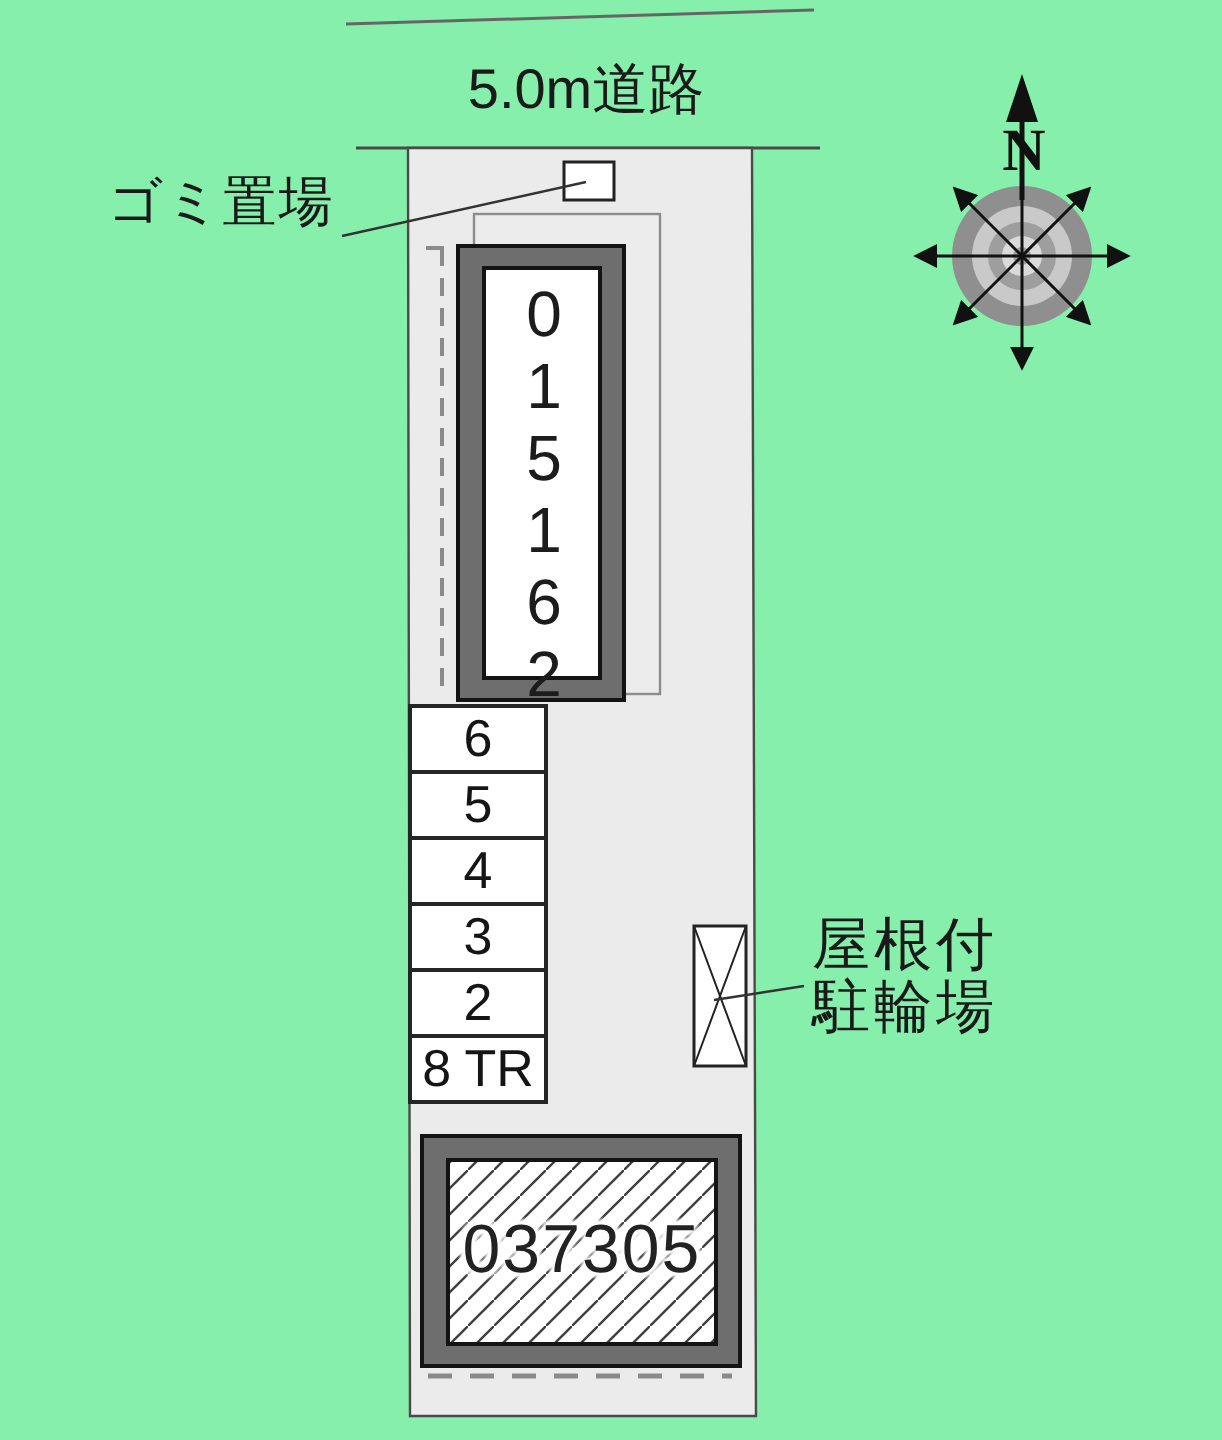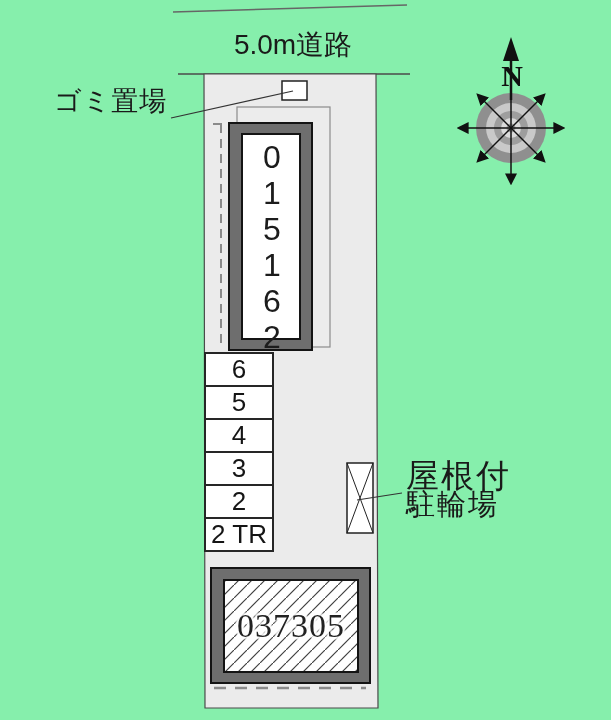--- a/index.html
+++ b/index.html
@@ -38,30 +38,29 @@
   .stall {
     flex: 1;
     background: #ffffff;
     border: 2px solid #262626;
     margin-top: -2px;
     display: flex; align-items: center; justify-content: center;
     font-size: 26px; color: #151515;
     box-sizing: border-box;
   }
   .stall:first-child { margin-top: 0; }
-  .bike-label-1 { left: 406px; top: 458px; font-size: 33px; letter-spacing: 2px; }
+  .bike-label-1 { left: 406px; top: 458px; font-size: 29px; letter-spacing: 2px; }
   .bike-label-2 { left: 406px; top: 489px; font-size: 29px; letter-spacing: 2px; font-family: Liberation Serif, serif; }
   .annex-number {
     left: 224px; top: 580px; width: 134px; height: 92px;
     display: flex; align-items: center; justify-content: center;
     font-size: 34px; letter-spacing: 1px; color: #222;
     text-shadow: 0 0 3px #fff, 0 0 3px #fff, 0 0 4px #fff,
                  2px 2px 2px #fff, -2px -2px 2px #fff,
                  2px -2px 2px #fff, -2px 2px 2px #fff;
-    font-family: Liberation Serif, serif;
   }
   .north-label {
     left: 494px; top: 59px; width: 36px; text-align: center;
     font-family: "Liberation Serif", "DejaVu Serif", serif;
     font-weight: bold; font-size: 30px; color: #101010;
   }
 </style>
 </head>
 <body>
 
@@ -135,21 +134,21 @@
     <div class="stall">
       <span>4</span>
     </div>
     <div class="stall">
       <span>3</span>
     </div>
     <div class="stall">
       <span>2</span>
     </div>
     <div class="stall">
-      <span>2 TR</span>
+      <span>8 TR</span>
     </div>
   </div>
 
   <div class="lbl bike-label-1">屋根付</div>
   <div class="lbl bike-label-2">駐輪場</div>
 
   <div class="lbl annex-number">037305</div>
 
   <div class="lbl north-label">N</div>
 

